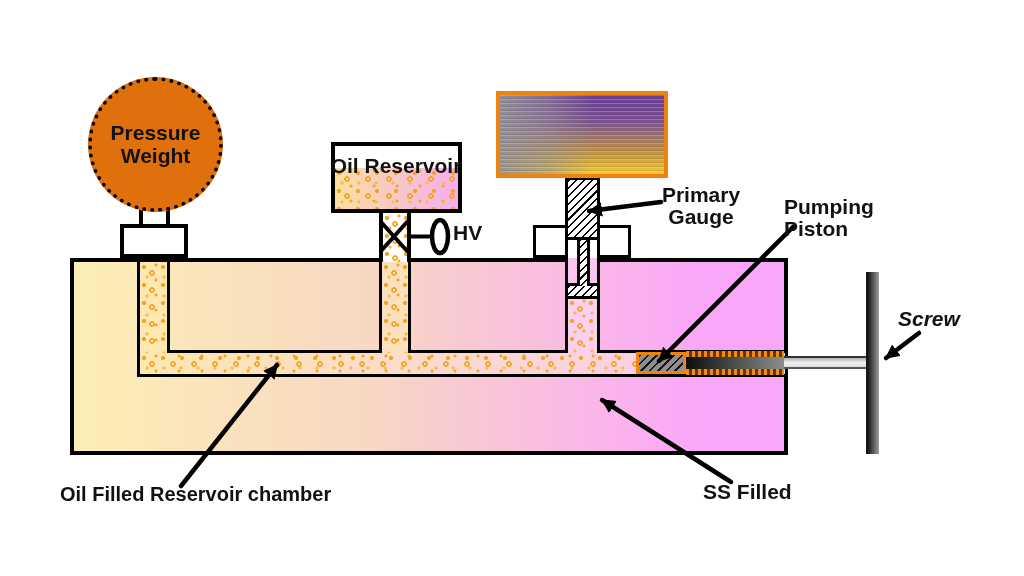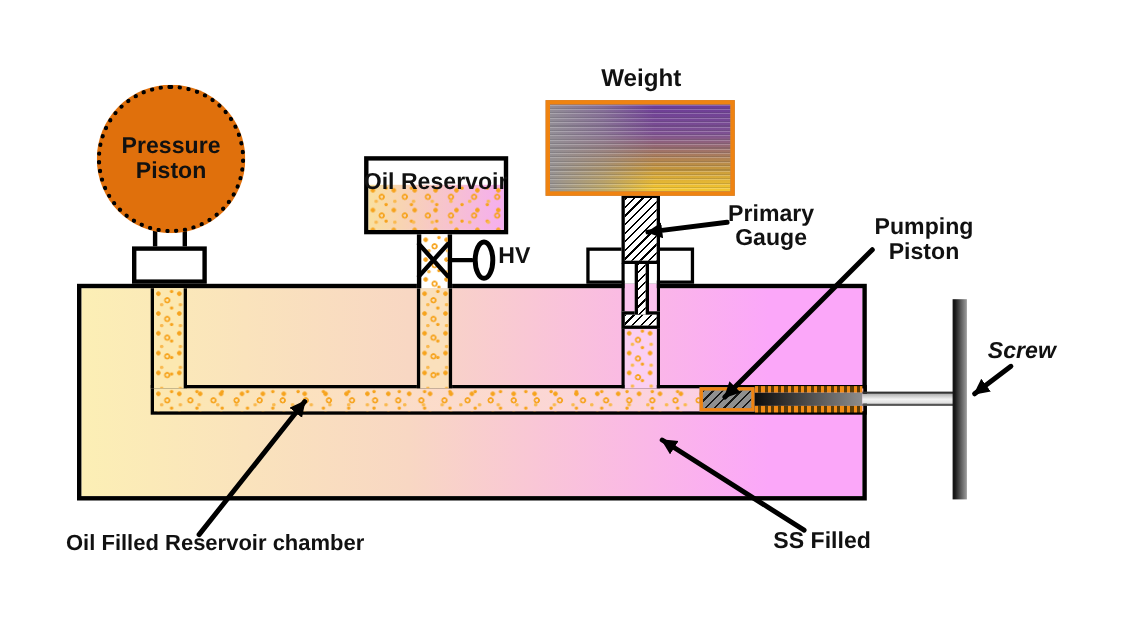--- a/index.html
+++ b/index.html
@@ -80,21 +80,21 @@
 
   
   #overlay{left:0;top:0;width:1024px;height:576px;pointer-events:none;}
 
   
   .lbl{position:absolute;font-weight:700;font-size:21px;color:#111;white-space:pre-line;line-height:1.07;}
   #lbl-weight{left:497px;top:59px;width:172px;text-align:center;font-size:22px;}
   #lbl-res{left:325px;top:109px;width:142px;text-align:center;margin-top:46px;}
   #lbl-hv{left:453px;top:222px;font-size:21px;}
   #lbl-primary{left:646px;top:184px;width:110px;text-align:center;}
-  #lbl-pumping{left:784px;top:196px;width:112px;text-align:center;}
+  #lbl-pumping{left:784px;top:196px;width:112px;text-align:left;}
   #lbl-screw{left:898px;top:308px;font-style:italic;}
   #lbl-chamber{left:60px;top:484px;font-size:20px;}
   #lbl-ssblock{left:703px;top:481px;}
 </style>
 </head>
 <body>
 
 <div class="canvas">
 
   <div class="abs" id="block"></div>
@@ -118,21 +118,21 @@
     </div>
   </div>
   <div class="abs hatch" id="piston-foot"></div>
   <div class="abs hatch" id="piston-rod"></div>
   <div class="abs hatch" id="piston-top"></div>
 
   <div class="abs" id="gauge-stem"></div>
   <div class="abs" id="gauge-base"></div>
   <div class="abs" id="gauge">
     <div class="lbl gauge-lbl">Pressure
-Piston</div>
+Weight</div>
   </div>
 
   <div class="abs" id="res"></div>
   <div class="abs" id="res-oil">
     <div class="dots"></div>
   </div>
   <div class="abs" id="res-tube">
     <div class="dots"></div>
   </div>
 
@@ -162,21 +162,20 @@
     </g>
     <g stroke="#000" stroke-width="4.5" stroke-linecap="round" fill="none">
       <path d="M661,202 L589,211" marker-end="url(#ah)"></path>
       <path d="M793,227 L659,361" marker-end="url(#ah)"></path>
       <path d="M919,333 L886,358" marker-end="url(#ah)"></path>
       <path d="M181,486 L277,365" marker-end="url(#ah)"></path>
       <path d="M731,482 L602,400" marker-end="url(#ah)"></path>
     </g>
   </svg>
 
-  <div class="lbl" id="lbl-weight">Weight</div>
   <div class="lbl" id="lbl-res">Oil Reservoir</div>
   <div class="lbl" id="lbl-hv">HV</div>
   <div class="lbl" id="lbl-primary">Primary
 Gauge</div>
   <div class="lbl" id="lbl-pumping">Pumping
 Piston</div>
   <div class="lbl" id="lbl-screw">Screw</div>
   <div class="lbl" id="lbl-chamber">Oil Filled Reservoir chamber</div>
   <div class="lbl" id="lbl-ssblock">SS Filled</div>
 

